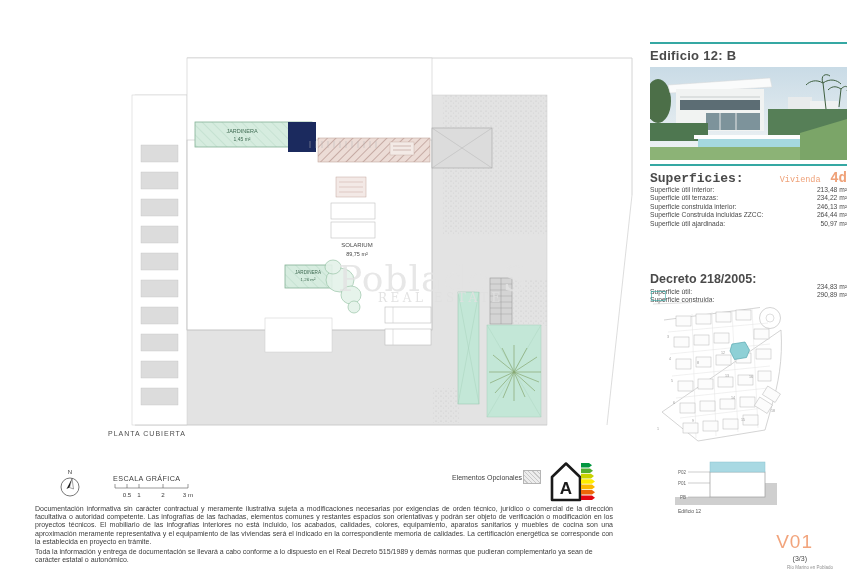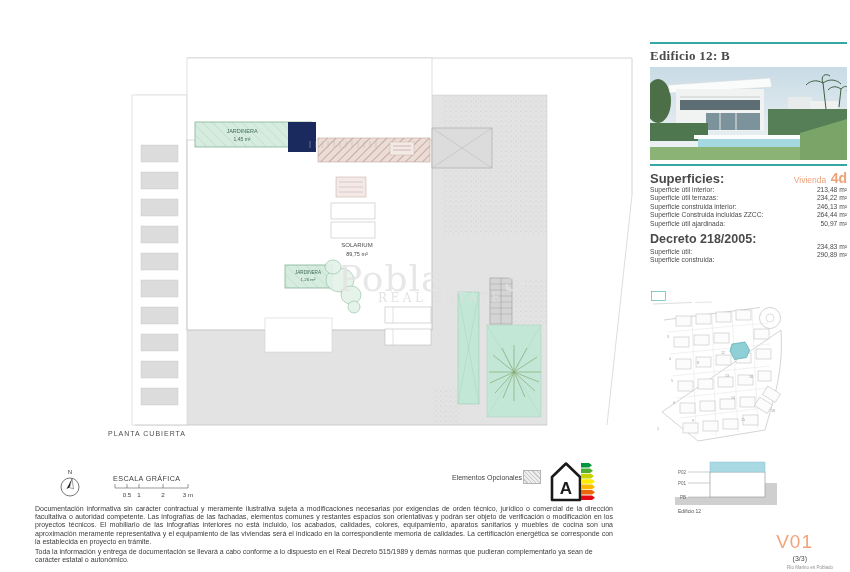--- a/index.html
+++ b/index.html
@@ -24,24 +24,24 @@
 
   
   .disc1 { left:35px; top:505px; width:578px; font-size:7px; line-height:8.2px;
      text-align:justify; color:#3c3c3c; }
   .disc2 { left:35px; top:548px; width:578px; font-size:7px; line-height:8.2px;
      color:#3c3c3c; }
 
   
   .sb-rule { left:650px; width:197px; height:0; border-top:2.5px solid #35a8a3; }
   .sb-title { left:650px; top:48px; font-size:13px; font-weight:bold; color:#4a4a4a;
-     letter-spacing:.3px;font-family:Liberation Serif, serif; }
+     letter-spacing:.3px; }
   #photo-svg { left:650px; top:67px; }
   .sup-head-row { left:650px; top:169px; width:197px; display:flex;
-     justify-content:space-between; align-items:baseline; }
+     justify-content:space-between; align-items:baseline;font-family:Liberation Mono, monospace; }
   .sup-heading { font-size:13px; font-weight:bold; color:#4a4a4a; }
   .viv-label { font-size:8.5px; color:#efa178; }
   .viv-code { font-size:14px; color:#efa178; font-weight:bold; }
   .sup-rows { left:650px; top:186px; width:197px; }
   .sup-row { display:flex; justify-content:space-between; font-size:6.7px;
      line-height:8.4px; color:#4a4a4a; }
   .dec-block { left:650px; top:232px; width:197px; height:30px; }
   .dec-heading { font-size:12.5px; font-weight:bold; color:#4a4a4a; }
   .dec-labels { font-size:6.7px; line-height:8.4px; color:#4a4a4a; margin-top:2px; }
   .dec-values { position:absolute; right:0; top:11px; text-align:right;
@@ -324,21 +324,21 @@
     <div class="sup-row">
       <span>Superficie Construida incluidas ZZCC:</span>
       <span>264,44 m²</span>
     </div>
     <div class="sup-row">
       <span>Superficie útil ajardinada:</span>
       <span>50,97 m²</span>
     </div>
   </div>
 
-  <div class="abs dec-block" style="position:absolute;">
+  <div class="abs dec-block" style="position:absolute;margin-top:40px;">
     <div class="dec-heading">Decreto 218/2005:</div>
     <div class="dec-labels">
       <div>Superficie útil:</div>
       <div>Superficie construida:</div>
     </div>
     <div class="dec-values">
       <div>234,83 m²</div>
       <div>290,89 m²</div>
     </div>
   </div>

